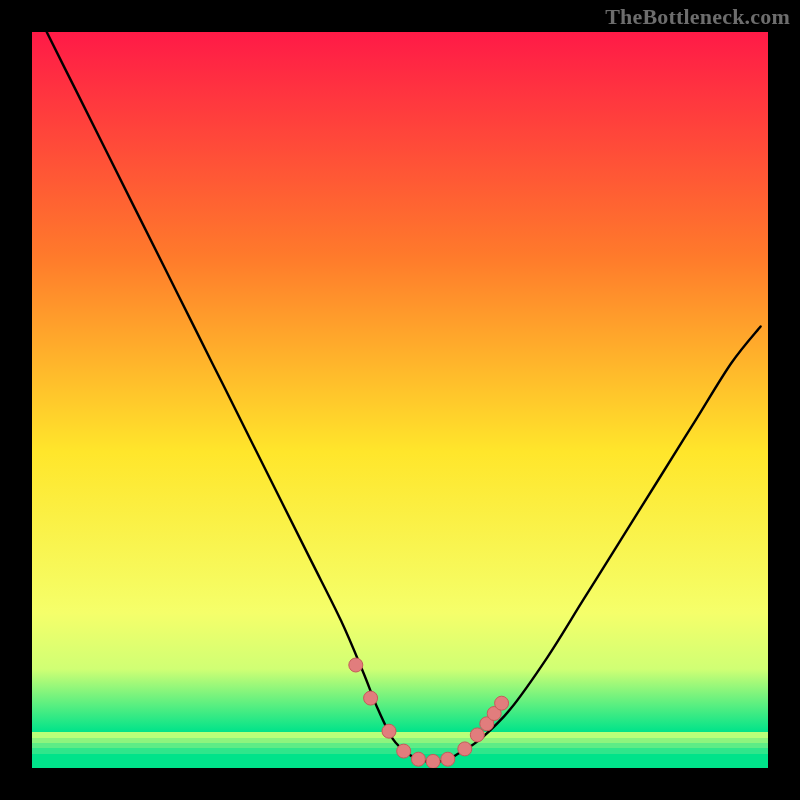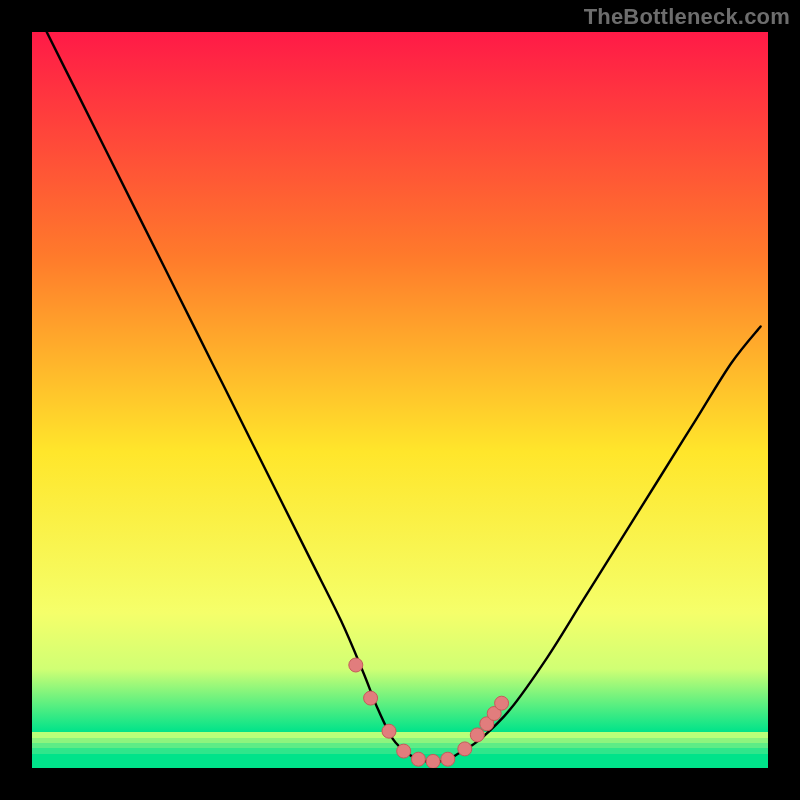--- a/index.html
+++ b/index.html
@@ -23,21 +23,21 @@
     left: 32px;
     top: 32px;
     width: 736px;
     height: 736px;
     overflow: hidden;
   }
   .watermark {
     position: absolute;
     top: 4px;
     right: 10px;
-    font-family: Liberation Sans, sans-serif;
+    font-family: Liberation Serif, serif;
     font-size: 22px;
     font-weight: 600;
     color: #6d6d6d;
     letter-spacing: 0.2px;
     z-index: 40;
   }
   svg { display: block; }
 </style>
 </head>
 <body>

